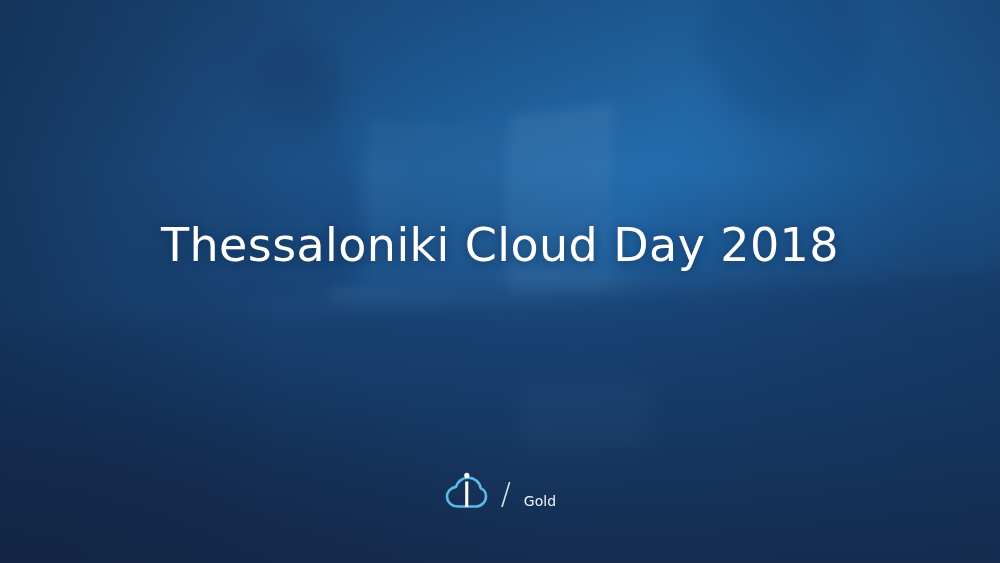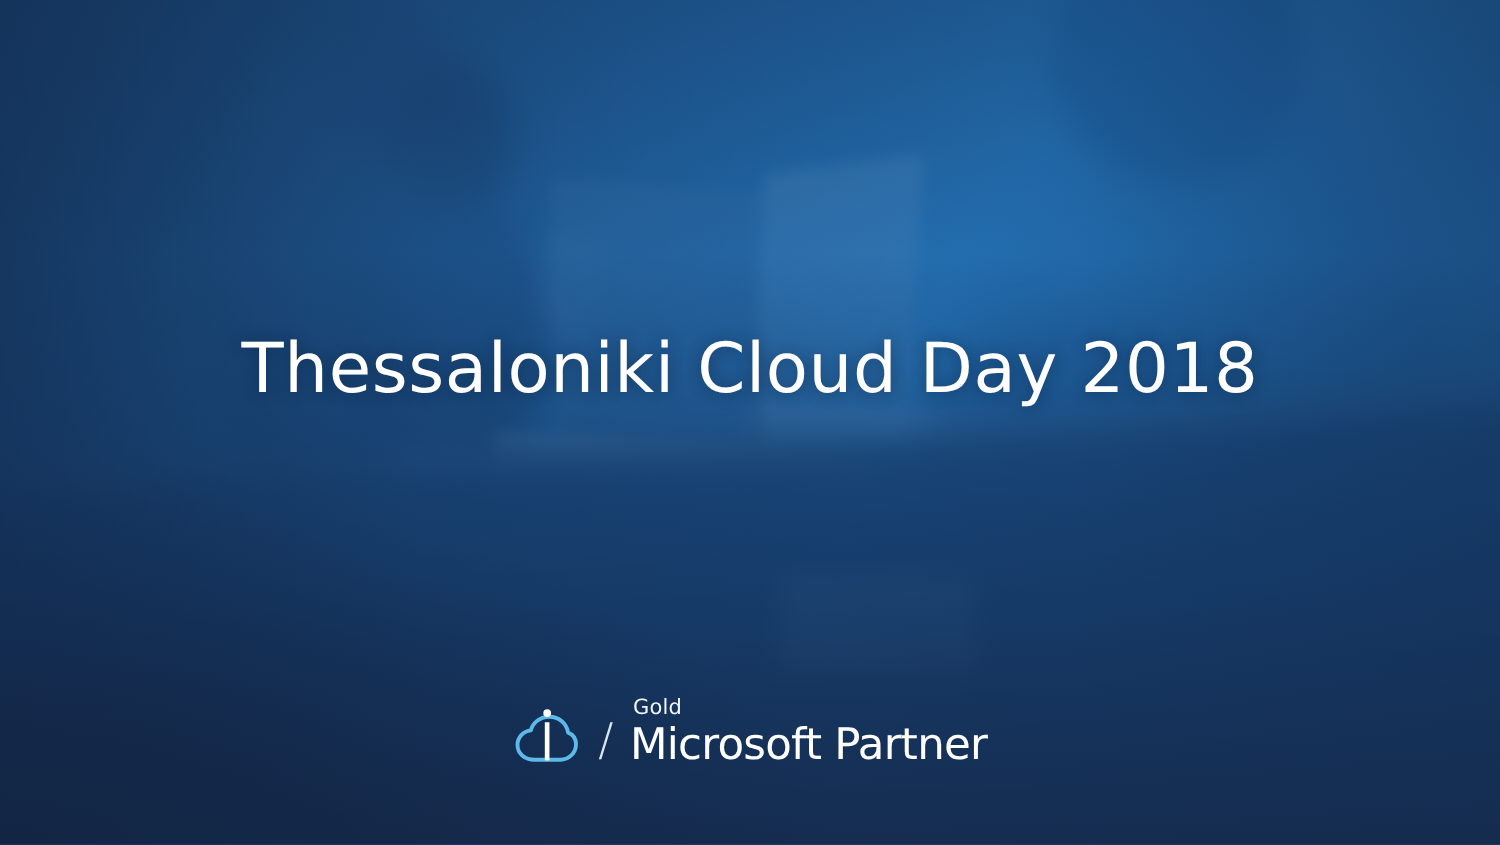--- a/index.html
+++ b/index.html
@@ -6,21 +6,21 @@
     margin: 0;
     padding: 0;
     background: #0d1b2e;
   }
   .slide {
     position: relative;
     width: 1000px;
     height: 563px;
     overflow: hidden;
     font-family: "DejaVu Sans", sans-serif;
-    background: #1d4ed8;
+    background: #701a75;
   }
 
   
   .photo-layer {
     position: absolute;
     inset: 0;
     overflow: hidden;
   }
   .photo-base {
     position: absolute;
@@ -307,18 +307,17 @@
         <rect x="21.2" y="9.5" width="3.1" height="25.4" fill="#ffffff"></rect>
 
         <circle cx="22.8" cy="3.4" r="2.6" fill="#ffffff"></circle>
       </svg>
 
 
       <span class="divider">/</span>
 
       <div class="ms-block">
         <span class="ms-gold">Gold</span>
-        <span class="ms-partner">Microsoft Partner</span>
       </div>
 
     </div>
   </div>
 </div>
 
 </body></html>

